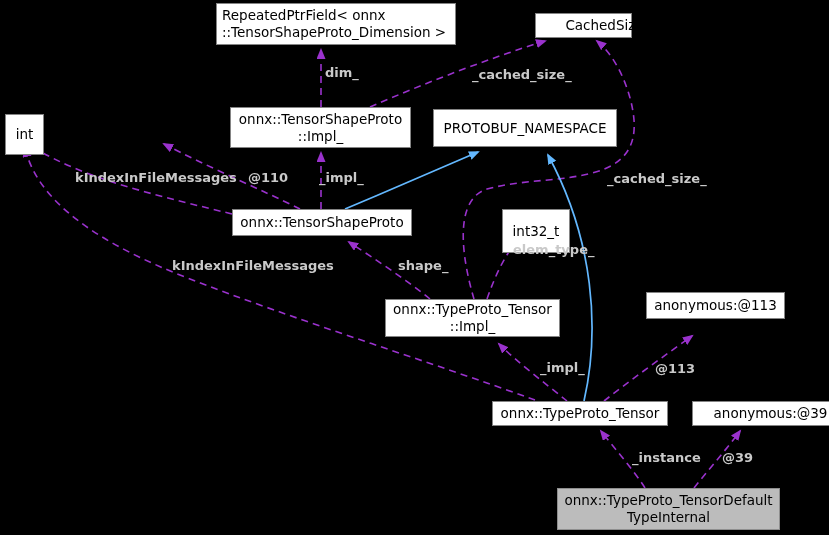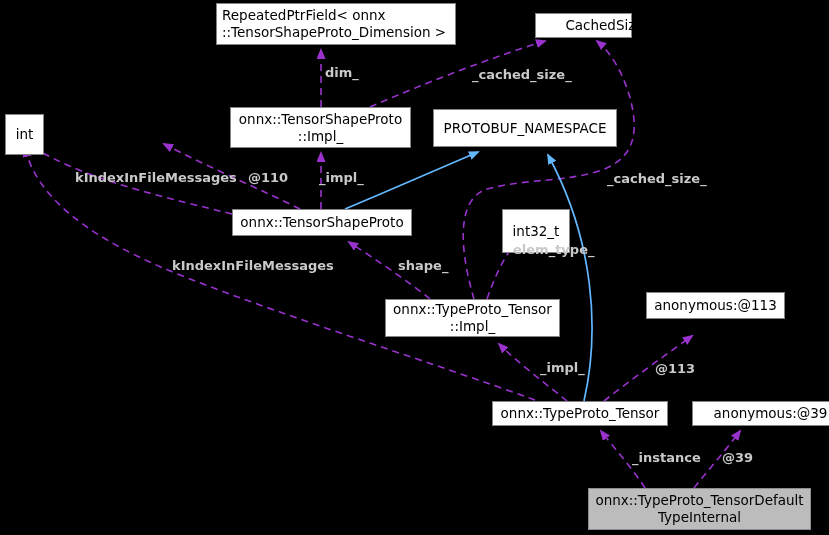--- a/index.html
+++ b/index.html
@@ -114,21 +114,21 @@
   </div>
 
   <div class="node" style="left:492px;top:401px;width:176px;height:25px;">
     <span>onnx::TypeProto_Tensor</span>
   </div>
 
   <div class="node" style="left:692px;top:401px;width:157px;height:25px;">
     <span>anonymous:@39</span>
   </div>
 
-  <div class="node node--highlight" style="left:557px;top:488px;width:223px;height:42px;margin-left:31px;">
+  <div class="node node--highlight" style="left:557px;top:488px;width:223px;height:42px;">
     <span>onnx::TypeProto_TensorDefault</span>
     <span>TypeInternal</span>
   </div>
 
   <div class="edge-label" style="left:325px;top:65px;">dim_</div>
   <div class="edge-label" style="left:472px;top:67px;">_cached_size_</div>
   <div class="edge-label" style="left:75px;top:170px;">kIndexInFileMessages</div>
   <div class="edge-label" style="left:248px;top:170px;">@110</div>
   <div class="edge-label" style="left:319px;top:170px;">_impl_</div>
   <div class="edge-label" style="left:607px;top:171px;">_cached_size_</div>

